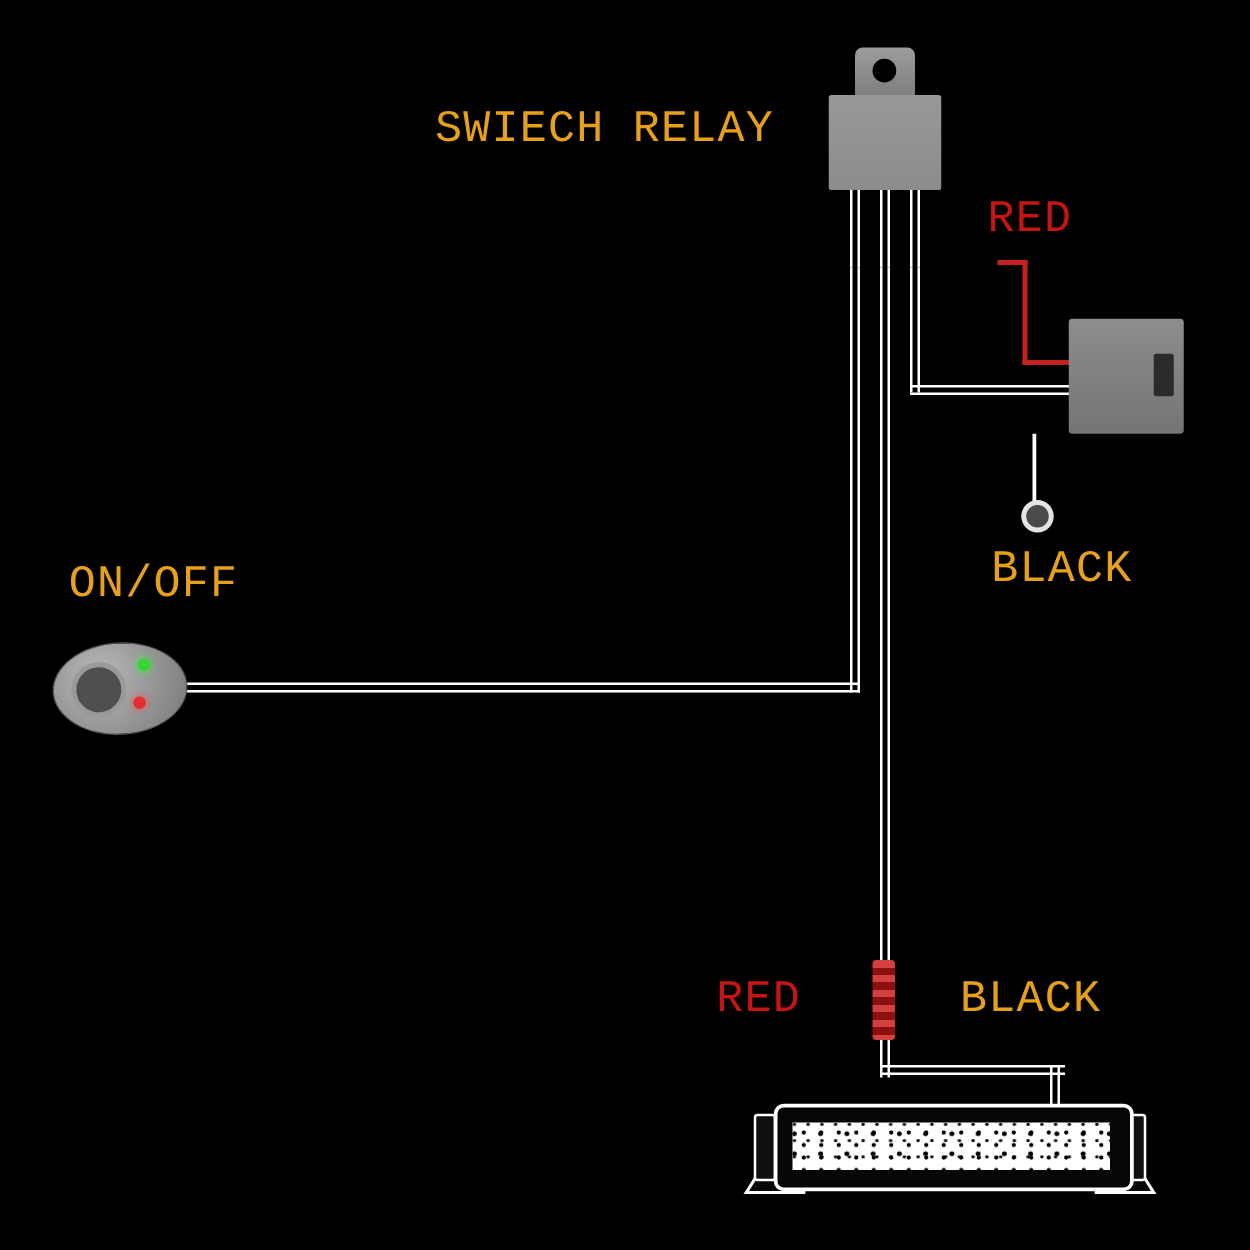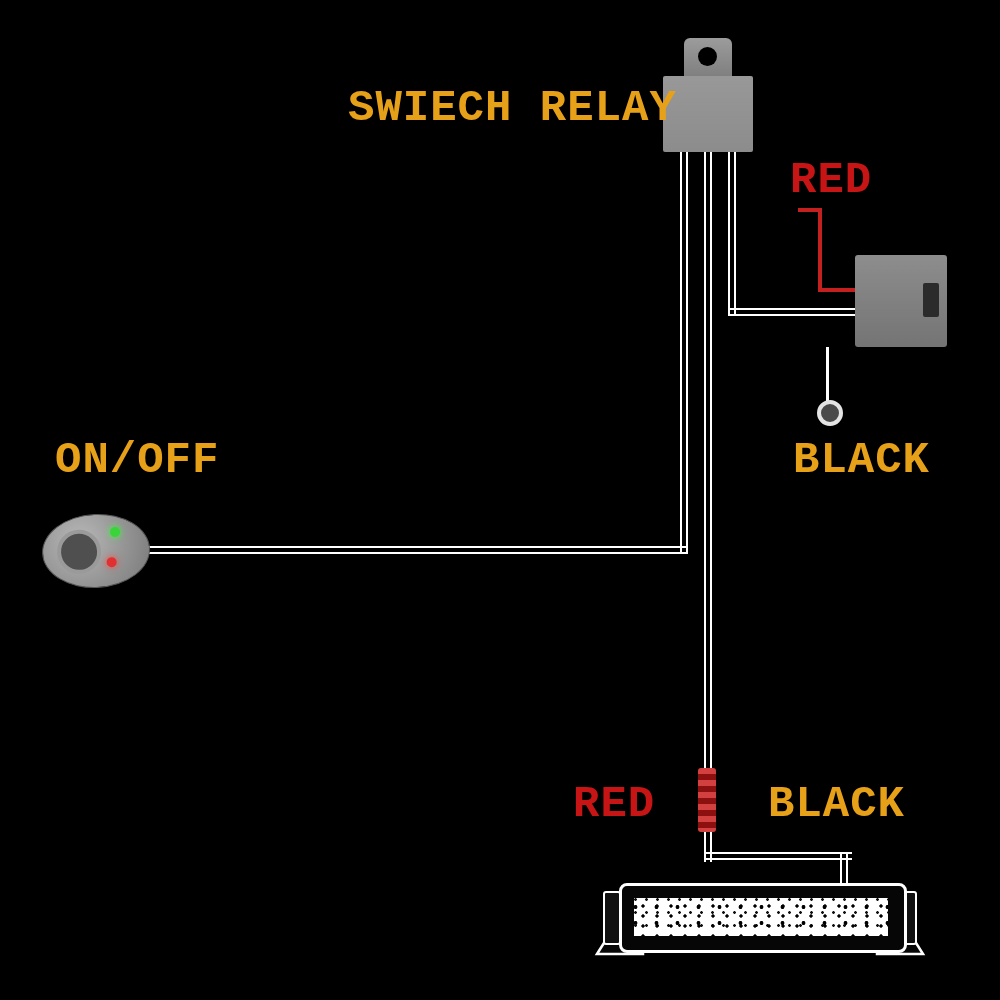--- a/index.html
+++ b/index.html
@@ -2,21 +2,21 @@
 <html style="--background: #000000; --label-yellow: #E7A119; --label-red: #C71414; --wire: #FFFFFF; --red-wire: #C42020; --component-gray: #8C8C8C;"><head>
 <meta charset="utf-8">
 <style>
   html,body{margin:0;padding:0;background:#000;}
   .canvas{
     position:relative;width:1000px;height:1000px;overflow:hidden;
     background:var(--background,#000);
     font-family:"Liberation Mono","DejaVu Sans Mono",monospace;
   }
   .label{
-    position:absolute;font-weight:bold;font-size:44px;line-height:1;
+    position:absolute;font-weight:normal;font-size:36px;line-height:1;
     letter-spacing:1px;white-space:nowrap;
   }
   .yellow{color:var(--label-yellow,#E7A119);}
   .red{color:var(--label-red,#C71414);}
 
   
   .wire-h{position:absolute;height:4px;border-top:2px solid var(--wire,#fff);border-bottom:2px solid var(--wire,#fff);}
   .wire-v{position:absolute;width:4px;border-left:2px solid var(--wire,#fff);border-right:2px solid var(--wire,#fff);}
   .wire-single{position:absolute;background:var(--wire,#fff);}
   .redwire{position:absolute;background:var(--red-wire,#C42020);}
@@ -117,17 +117,17 @@
     <path d="M49 30 L32 3 L3 3 L3 30 Z" fill="#080808" stroke="#fff" stroke-width="2.5"></path>
   </svg>
   <div class="bar-cap cap-left"></div>
   <div class="bar-cap cap-right"></div>
   <div class="bar-body"></div>
   <div class="bar-inner"></div>
 
   <div class="label yellow" style="left:348px;top:86px;">SWIECH RELAY</div>
   <div class="label red" style="left:790px;top:158px;">RED</div>
   <div class="label yellow" style="left:793px;top:438px;">BLACK</div>
-  <div class="label yellow" style="left:55px;top:438px;">ON/OFF</div>
+  <div class="label yellow" style="left:55px;top:450px;">ON/OFF</div>
   <div class="label red" style="left:573px;top:782px;">RED</div>
   <div class="label yellow" style="left:768px;top:782px;">BLACK</div>
 
 </div>
 
 </body></html>

